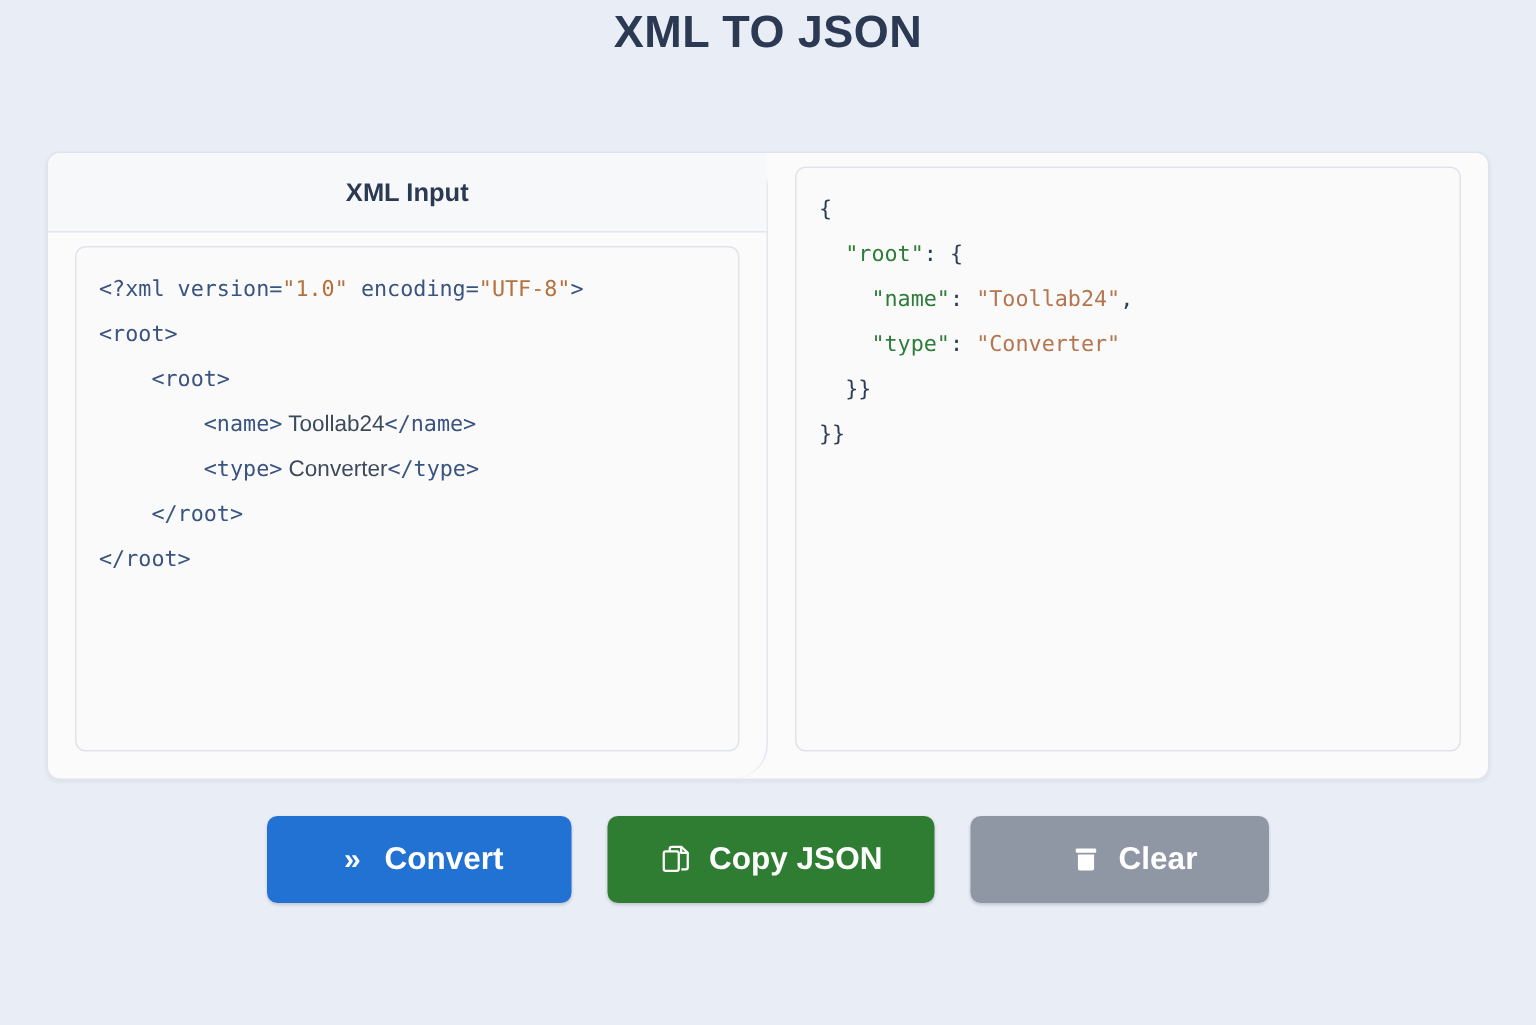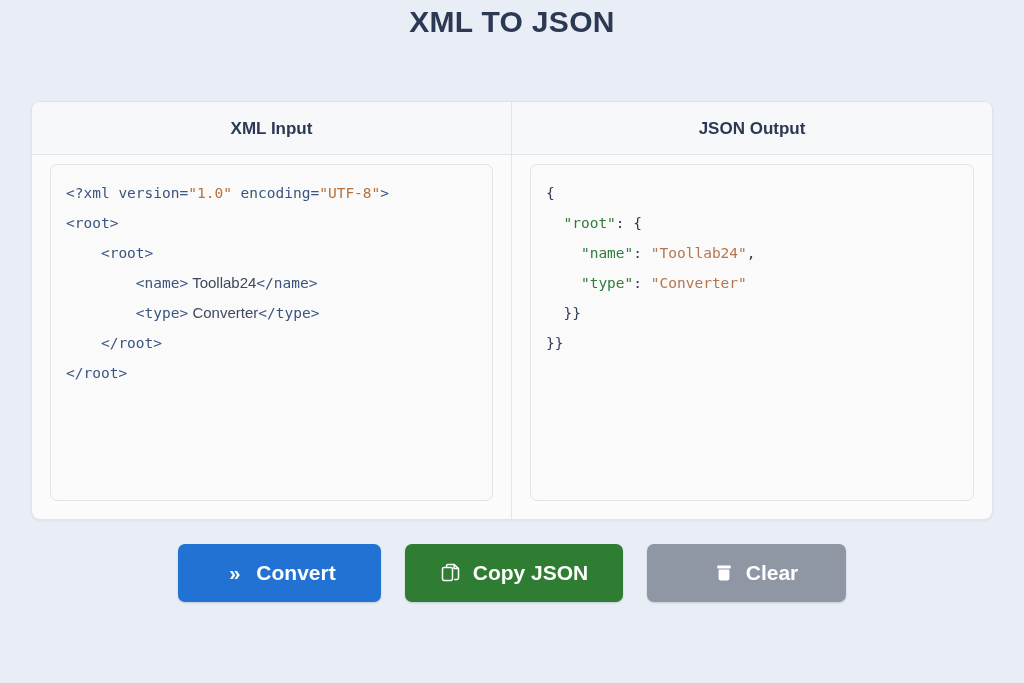--- a/index.html
+++ b/index.html
@@ -45,20 +45,21 @@
     overflow: hidden;
   }
   .panel {
     width: 50%;
     box-sizing: border-box;
     display: flex;
     flex-direction: column;
   }
   .panel.left {
     border-right: 1px solid #e2e6ed;
+    border-radius: 23px;
   }
   .panel-header {
     height: 53px;
     line-height: 53px;
     text-align: center;
     font-size: 17px;
     font-weight: bold;
     color: #2b3a52;
     background: #f7f8fa;
     border-bottom: 1px solid #e2e6ed;
@@ -150,21 +151,20 @@
   <div class="card">
 
     <div class="panel left">
       <div class="panel-header">XML Input</div>
       <div class="panel-body">
         <div class="code-box"><span class="ln"><span class="tag">&lt;?xml version=</span><span class="attrval">"1.0"</span><span class="tag"> encoding=</span><span class="attrval">"UTF-8"</span><span class="tag">&gt;</span></span><span class="ln"><span class="tag">&lt;root&gt;</span></span><span class="ln">    <span class="tag">&lt;root&gt;</span></span><span class="ln">        <span class="tag">&lt;name&gt;</span><span class="txt"> Toollab24</span><span class="tag">&lt;/name&gt;</span></span><span class="ln">        <span class="tag">&lt;type&gt;</span><span class="txt"> Converter</span><span class="tag">&lt;/type&gt;</span></span><span class="ln">    <span class="tag">&lt;/root&gt;</span></span><span class="ln"><span class="tag">&lt;/root&gt;</span></span></div>
       </div>
     </div>
 
     <div class="panel right">
-      <div class="panel-header">JSON Output</div>
       <div class="panel-body">
         <div class="code-box"><span class="ln"><span class="jpunc">{</span></span><span class="ln">  <span class="jkey">"root"</span><span class="jpunc">: {</span></span><span class="ln">    <span class="jkey">"name"</span><span class="jpunc">: </span><span class="jstr">"Toollab24"</span><span class="jpunc">,</span></span><span class="ln">    <span class="jkey">"type"</span><span class="jpunc">: </span><span class="jstr">"Converter"</span></span><span class="ln">  <span class="jpunc">}}</span></span><span class="ln"><span class="jpunc">}}</span></span></div>
       </div>
     </div>
 
   </div>
 
   <div class="button-row">
 
     <button class="btn btn-convert">

